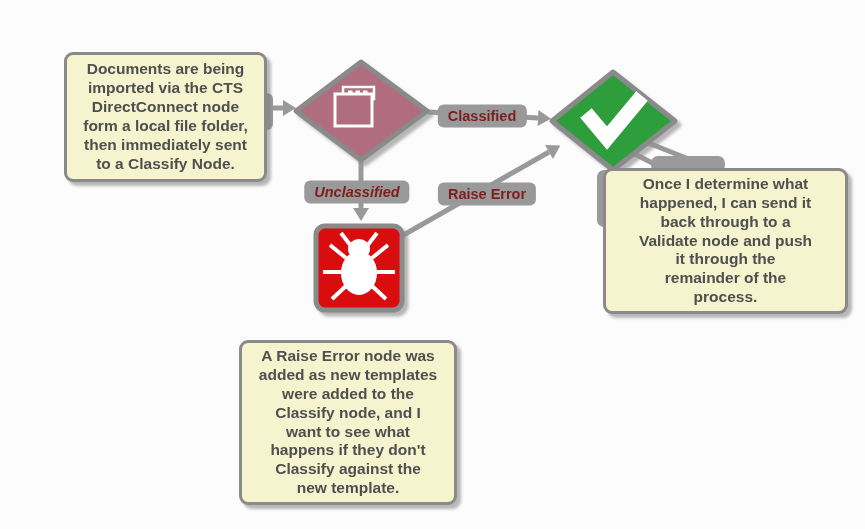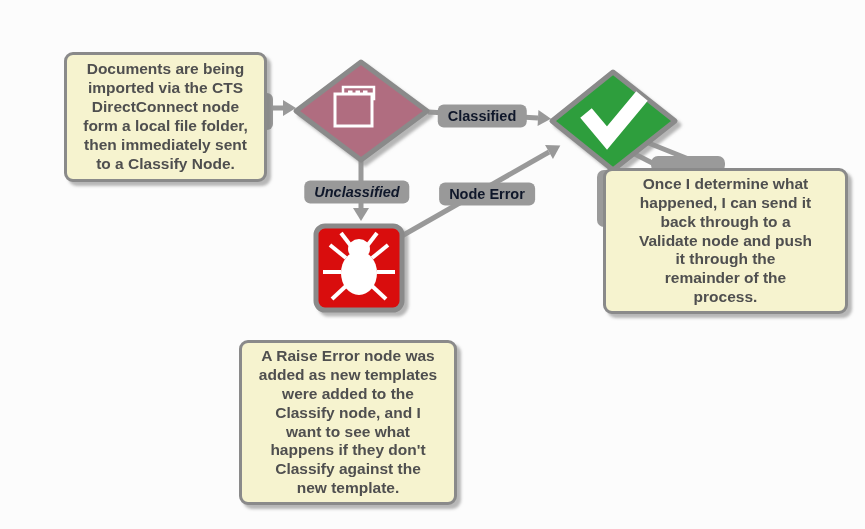--- a/index.html
+++ b/index.html
@@ -12,21 +12,21 @@
     position:absolute;z-index:3;box-sizing:border-box;
     background:#f6f3cf;border:3px solid #8a8a8a;border-radius:9px;
     box-shadow:4px 4px 3px rgba(125,125,125,.55);
     color:#4f4f4f;font-weight:bold;font-size:15.5px;line-height:1.22;
     text-align:center;display:flex;align-items:center;justify-content:center;
     padding:6px 12px;
   }
   .note .note-text{white-space:pre-line;width:100%;}
   .edge-label{
     position:absolute;z-index:2;transform:translate(-50%,-50%);
-    background:#999999;color:#0f172a;font-weight:bold;font-size:14.5px;
+    background:#999999;color:#7f1d1d;font-weight:bold;font-size:14.5px;
     padding:3px 10px 4px 10px;border-radius:6px;white-space:nowrap;
   }
   #note-import{left:64px;top:52px;width:203px;height:130px;}
   #note-raise{left:239px;top:340px;width:218px;height:165px;}
   #note-validate{left:603px;top:168px;width:245px;height:146px;}
   #label-classified{left:482px;top:116px;}
   #label-unclassified{left:357px;top:192px;font-style:italic;}
   #label-raise-error{left:487px;top:194px;}
 </style>
 </head>
@@ -99,21 +99,21 @@
         <line x1="346" y1="286" x2="332" y2="299"></line>
         <line x1="372" y1="286" x2="386" y2="299"></line>
         <ellipse cx="359" cy="249" rx="11" ry="10" fill="#ffffff" stroke="none"></ellipse>
         <ellipse cx="359" cy="273" rx="18" ry="22" fill="#ffffff" stroke="none"></ellipse>
       </g>
     </g>
   </svg>
 
   <div class="edge-label" id="label-classified">Classified</div>
   <div class="edge-label" id="label-unclassified">Unclassified</div>
-  <div class="edge-label" id="label-raise-error">Node Error</div>
+  <div class="edge-label" id="label-raise-error">Raise Error</div>
 
   <div class="note" id="note-import">
     <div class="note-text">Documents are being
 imported via the CTS
 DirectConnect node
 form a local file folder,
 then immediately sent
 to a Classify Node.</div>
   </div>
   <div class="note" id="note-raise">

